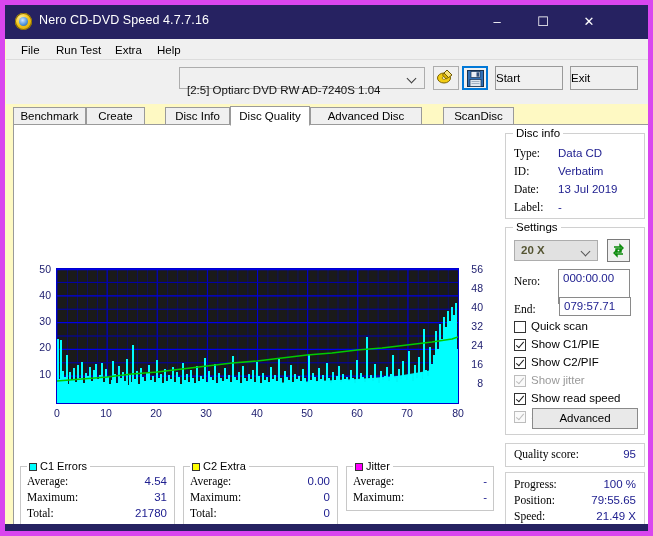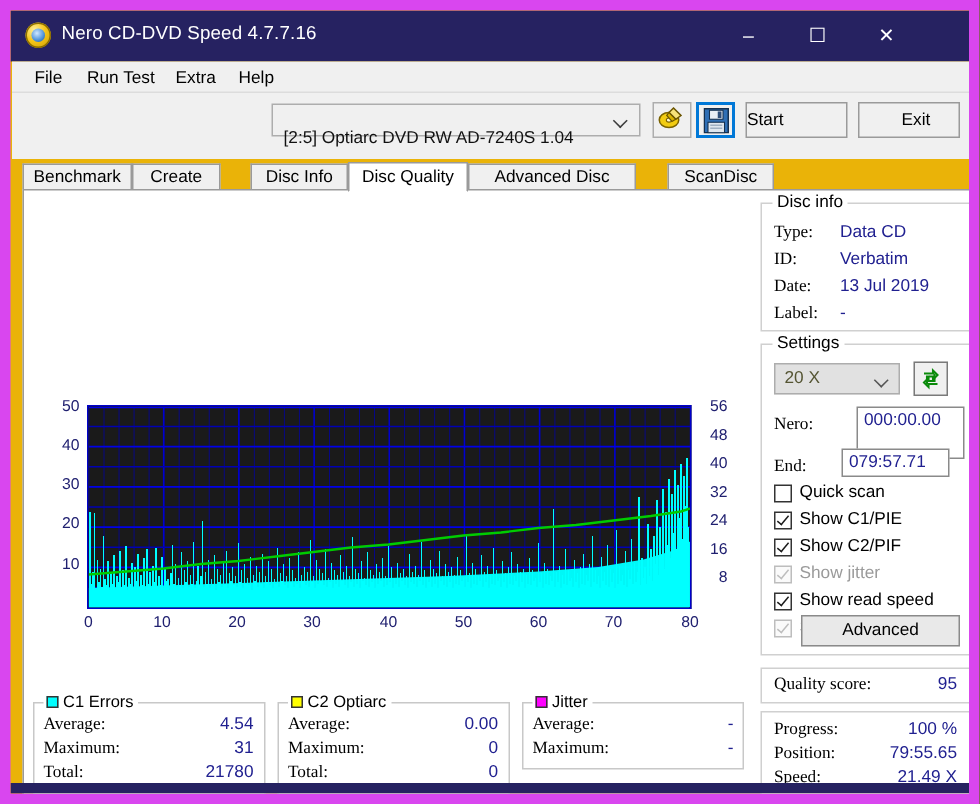--- a/index.html
+++ b/index.html
@@ -9,23 +9,23 @@
   }
   body {
     font-family: "Liberation Sans", sans-serif;
     font-size: 11px;
     -webkit-font-smoothing: none;
   }
   #app {
     position: relative;
     width: 653px;
     height: 536px;
-    background: #eab308;
+    background: #fef9c3;
     overflow: hidden;
-    border: 7px solid #d946ef;
+    border: 5px solid #d946ef;
     box-sizing: border-box;
   }
 
   
   .titlebar {
     position: absolute;
     left: 0; top: 0;
     width: 653px; height: 34px;
     background: #262261;
     box-sizing: border-box;
@@ -174,21 +174,21 @@
     background: #f0f0f0;
     border: 1px solid #9a9a9a;
     box-sizing: border-box;
     font-size: 11.5px;
     color: #000;
     text-align: left;
     line-height: 22px;
     cursor: default;
   }
   #btn-start { left: 490px; width: 68px; }
-  #btn-exit  { left: 565px; width: 68px; padding-left: 28px; }
+  #btn-exit  { left: 565px; width: 68px; }
 
   
   .tabstrip {
     position: absolute;
     left: 8px; top: 101px;
     width: 637px; height: 19px;
   }
   .tab {
     position: absolute;
     top: 1px;
@@ -261,20 +261,21 @@
   .lbl  { position: absolute; font-size: 11.5px; color: #000; white-space: nowrap; font-family: Liberation Serif, serif; }
   .val  { position: absolute; font-size: 11.5px; color: #202090; white-space: nowrap; }
   .val.r{ text-align: right; }
 
   .mini-combo {
     position: absolute;
     background: #e1e1e1;
     border: 1px solid #adadad;
     box-sizing: border-box;
     cursor: default;
+    font-weight: bold;
   }
   .mini-combo .mv {
     position: absolute; left: 6px; top: 3px;
     font-size: 11.5px; color: #555533;
   }
   .mini-combo .arrow {
     position: absolute; right: 8px; top: 7px;
     width: 6px; height: 6px;
     border-right: 1.4px solid #555;
     border-bottom: 1.4px solid #555;
@@ -555,21 +556,21 @@
     </div>
 
     <div class="refreshbtn" style="left:101px; top:11px; width:23px; height:23px">
       <svg width="15" height="15" viewBox="0 0 15 15" style="position:absolute;left:3px;top:3px">
         <path d="M3 4 h6 v-2 l3 3 -3 3 v-2 h-4 v5" fill="none" stroke="#0a8a0a" stroke-width="1.4"></path>
         <path d="M12 11 h-6 v2 l-3 -3 3 -3 v2 h4 v-5" fill="none" stroke="#0a8a0a" stroke-width="1.4"></path>
       </svg>
     </div>
 
     <div class="lbl" style="left:8px; top:47px">Nero:</div>
-    <div class="textbox" style="left:63px; top:41px; width:72px; height:35px">000:00.00</div>
+    <div class="textbox" style="left:52px; top:41px; width:72px; height:35px">000:00.00</div>
 
     <div class="lbl" style="left:8px; top:75px">End:</div>
     <div class="textbox" style="left:53px; top:69px; width:72px; height:19px">079:57.71</div>
 
     <div class="chk-row" style="top:92px">
       <span class="chk"></span>
       <span class="chk-lbl">Quick scan</span>
     </div>
     <div class="chk-row" style="top:110px">
       <span class="chk on"></span>
@@ -616,21 +617,21 @@
     <div class="lbl" style="left:6px;  top:8px">Average:</div>
     <div class="val r" style="left:70px; top:8px;  width:76px">4.54</div>
     <div class="lbl" style="left:6px;  top:24px">Maximum:</div>
     <div class="val r" style="left:70px; top:24px; width:76px">31</div>
     <div class="lbl" style="left:6px;  top:40px">Total:</div>
     <div class="val r" style="left:70px; top:40px; width:76px">21780</div>
   </div>
 
   <div class="statbox" style="left:178px; top:461px; width:155px; height:62px">
     <div class="st-title">
-      <span class="swatch" style="background:#ffff00"></span><span>C2 Optiarc</span>
+      <span class="swatch" style="background:#ffff00"></span><span>C2 Extra</span>
     </div>
     <div class="lbl" style="left:6px;  top:8px">Average:</div>
     <div class="val r" style="left:70px; top:8px;  width:76px">0.00</div>
     <div class="lbl" style="left:6px;  top:24px">Maximum:</div>
     <div class="val r" style="left:70px; top:24px; width:76px">0</div>
     <div class="lbl" style="left:6px;  top:40px">Total:</div>
     <div class="val r" style="left:70px; top:40px; width:76px">0</div>
   </div>
 
   <div class="statbox" style="left:341px; top:461px; width:148px; height:45px">

